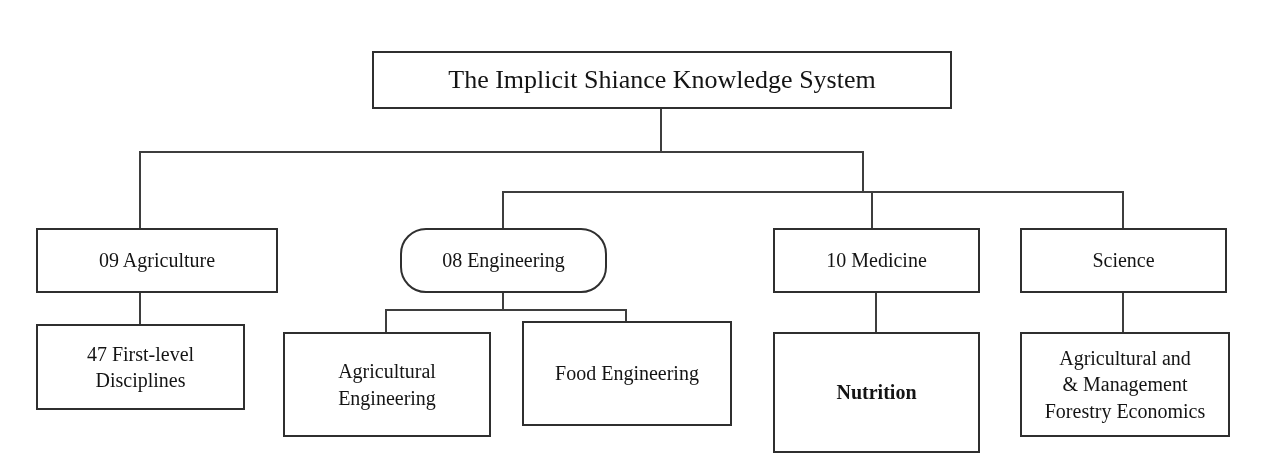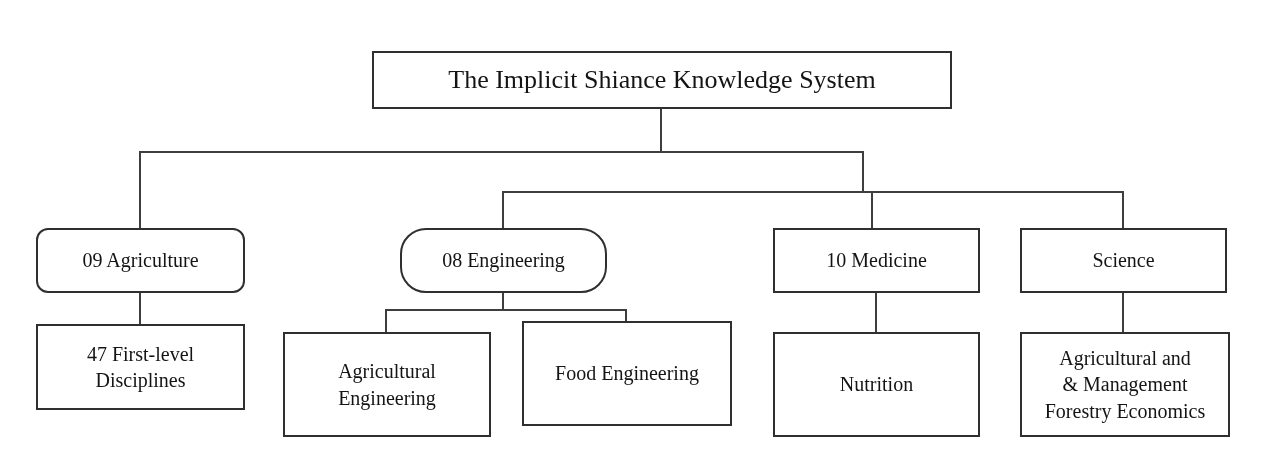--- a/index.html
+++ b/index.html
@@ -38,28 +38,28 @@
   .l2-node, .l3-node { font-size: 20px; }
   .connector {
     position: absolute;
     background: var(--line);
   }
   .connector.h { height: 2px; }
   .connector.v { width: 2px; }
 
   
   #root-box   { left: 372px; top: 45px;  width: 580px; height: 58px; }
-  #box-agriculture { left: 36px;   top: 222px; width: 209px; height: 65px; border-radius: 12px; }
+  #box-agriculture { left: 36px;   top: 222px; width: 242px; height: 65px; }
   #box-engineering { left: 400px;  top: 222px; width: 207px; height: 65px; border-radius: 26px; }
   #box-medicine    { left: 773px;  top: 222px; width: 207px; height: 65px; }
   #box-management  { left: 1020px; top: 222px; width: 207px; height: 65px; }
   #box-disciplines { left: 36px;   top: 318px; width: 209px; height: 86px; }
   #box-agri-eng    { left: 283px;  top: 326px; width: 208px; height: 105px; }
   #box-food-eng    { left: 522px;  top: 315px; width: 210px; height: 105px; align-items: center; }
-  #box-nutrition   { left: 773px;  top: 326px; width: 207px; height: 105px; }
+  #box-nutrition   { left: 773px;  top: 326px; width: 207px; height: 121px; font-weight: bold; }
   #box-afem        { left: 1020px; top: 326px; width: 210px; height: 105px; }
 
   
   #c-root-stem   { left: 660px;  top: 102px; height: 45px; }
   #c-h1          { left: 139px;  top: 145px; width: 725px; }
   #c-agri-drop   { left: 139px;  top: 145px; height: 77px; }
   #c-mid-v       { left: 862px;  top: 145px; height: 42px; }
   #c-h2          { left: 502px;  top: 185px; width: 622px; }
   #c-eng-drop    { left: 502px;  top: 185px; height: 37px; }
   #c-med-drop    { left: 871px;  top: 185px; height: 37px; }

